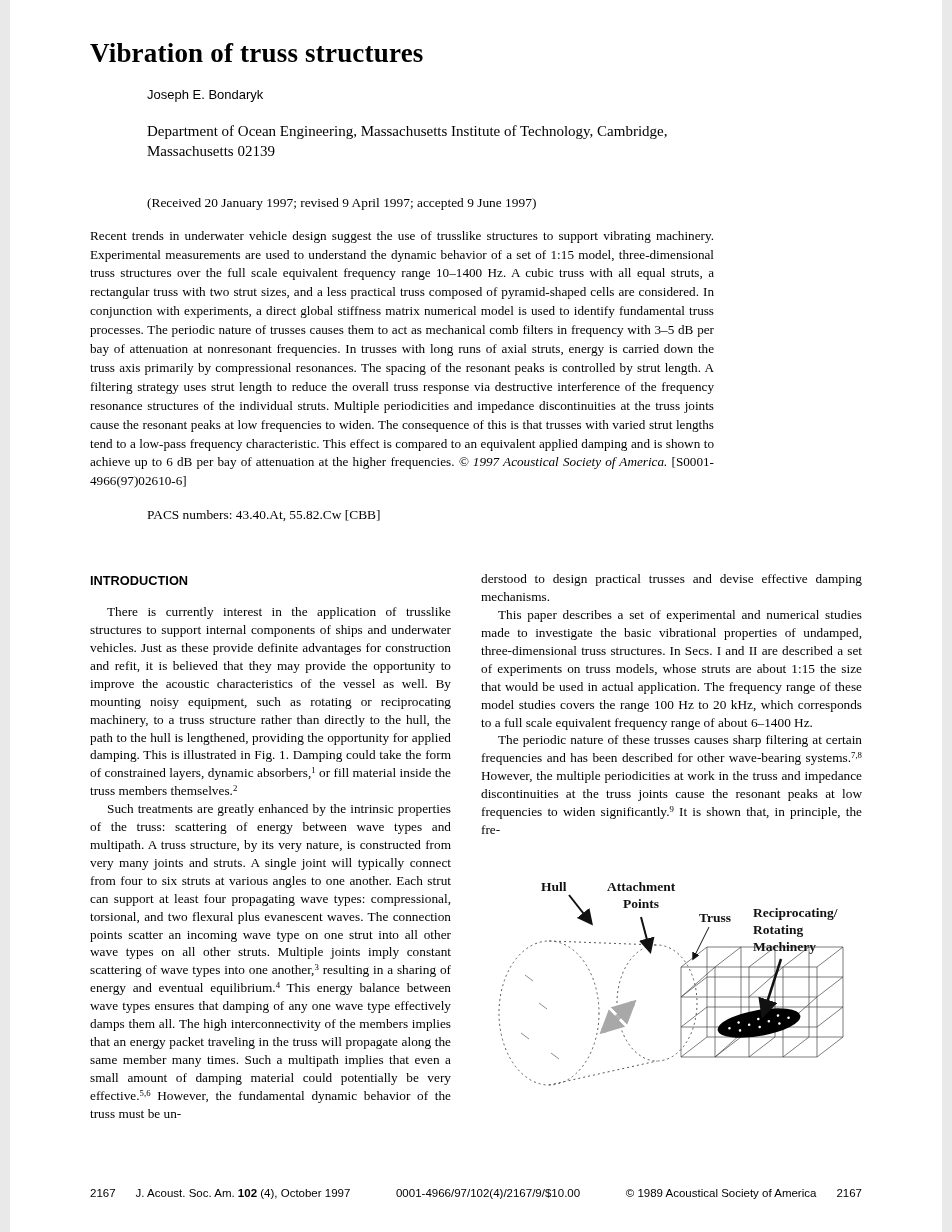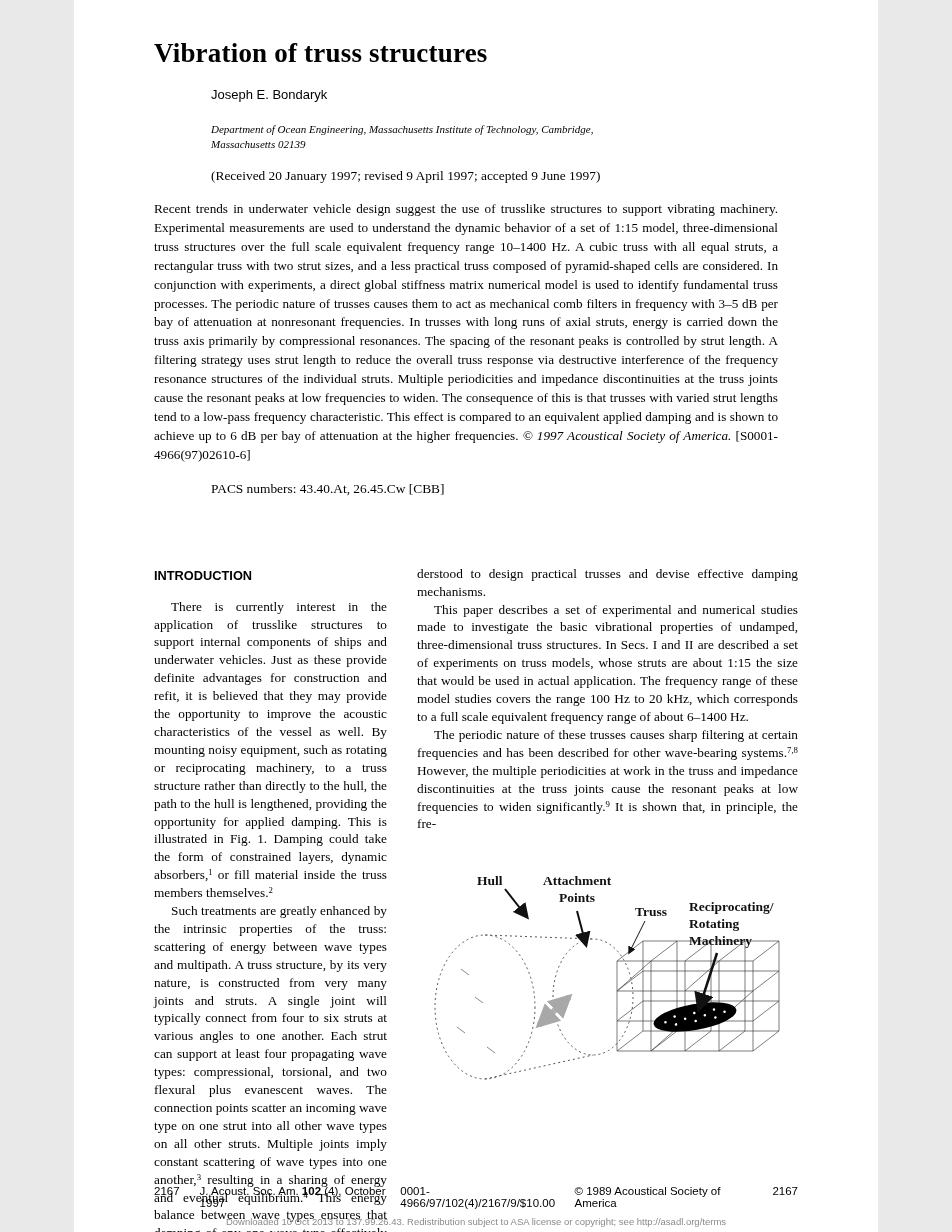--- a/index.html
+++ b/index.html
@@ -1,40 +1,40 @@
 <!DOCTYPE html>
 <html><head>
 <meta charset="utf-8">
 <style>
   * { margin:0; padding:0; box-sizing:border-box; }
   html,body { background:#e9e9e9; }
   .page {
-    position:relative; width:804px; height:1232px; margin:0 auto; background:#fff;
+    position:relative; width:932px; height:1232px; margin:0 auto; background:#fff;
     font-family:"Liberation Serif","DejaVu Serif",serif; color:#000;
     padding:38px 80px 12px 80px; overflow:hidden;
   }
   .title { font-size:27px; font-weight:bold; margin-bottom:18px; letter-spacing:0.2px; }
   .front { margin-left:57px; }
   .author { font-family:Liberation Sans, sans-serif; font-size:13px; margin-bottom:5px; }
-  .affiliation { font-style:italic; font-size:11px; line-height:1.32;margin-top:20px; }
-  .received { margin-left:57px; margin-top:17px; font-size:13.4px; }
+  .affiliation { font-size:15px; line-height:1.32;margin-top:20px; }
+  .received { margin-left:57px; margin-top:33px; font-size:13.4px; }
   .abstract { margin-top:16px; width:624px; font-size:13.2px; line-height:18.9px; text-align:justify; }
   .pacs { margin-left:57px; margin-top:16px; font-size:13.4px; }
-  .columns { display:flex; gap:30px; margin-top:68px; }
+  .columns { display:flex; gap:30px; margin-top:47px; }
   .col { width:381px; font-size:13.3px; line-height:17.9px; text-align:justify; }
   .section-heading { font-family:"Liberation Sans","DejaVu Sans",sans-serif; font-size:12.8px; font-weight:bold; margin-bottom:13px; margin-top:2px; }
   .col p { text-indent:17px; margin:0; }
   .col p.noindent { text-indent:0; }
   sup { font-size:66%; line-height:0; position:relative; vertical-align:baseline; top:-0.45em; }
   figure { margin:32px 0 0 0; }
   .fig-svg { display:block; }
   .fig-svg text { font-family:"Liberation Serif","DejaVu Serif",serif; font-size:13.5px; font-weight:bold; fill:#111; }
   .fig-caption { font-size:11.4px; line-height:14.6px; margin-top:10px; text-align:justify; }
   .footer {
-    position:absolute; left:80px; right:80px; bottom:23px;
+    position:absolute; left:80px; right:80px; bottom:33px;
     display:flex; justify-content:space-between; align-items:baseline;
     font-family:"Liberation Sans","DejaVu Sans",sans-serif; font-size:11.5px;
   }
   .footer-group { display:flex; gap:20px; align-items:baseline; }
   .download {
     position:absolute; left:0; right:0; bottom:5px; text-align:center;
     font-family:"Liberation Sans","DejaVu Sans",sans-serif; font-size:9.5px; color:#8a8a8a;
   }
 </style>
 </head>
@@ -49,21 +49,21 @@
     <div class="affiliation">
       <span>Department of Ocean Engineering, Massachusetts Institute of Technology, Cambridge,</span><br>
       <span>Massachusetts 02139</span>
     </div>
   </div>
 
   <div class="received">(Received 20 January 1997; revised 9 April 1997; accepted 9 June 1997)</div>
 
   <p class="abstract">Recent trends in underwater vehicle design suggest the use of trusslike structures to support vibrating machinery. Experimental measurements are used to understand the dynamic behavior of a set of 1:15 model, three-dimensional truss structures over the full scale equivalent frequency range 10–1400 Hz. A cubic truss with all equal struts, a rectangular truss with two strut sizes, and a less practical truss composed of pyramid-shaped cells are considered. In conjunction with experiments, a direct global stiffness matrix numerical model is used to identify fundamental truss processes. The periodic nature of trusses causes them to act as mechanical comb filters in frequency with 3–5 dB per bay of attenuation at nonresonant frequencies. In trusses with long runs of axial struts, energy is carried down the truss axis primarily by compressional resonances. The spacing of the resonant peaks is controlled by strut length. A filtering strategy uses strut length to reduce the overall truss response via destructive interference of the frequency resonance structures of the individual struts. Multiple periodicities and impedance discontinuities at the truss joints cause the resonant peaks at low frequencies to widen. The consequence of this is that trusses with varied strut lengths tend to a low-pass frequency characteristic. This effect is compared to an equivalent applied damping and is shown to achieve up to 6 dB per bay of attenuation at the higher frequencies. <i>© 1997 Acoustical Society of America.</i> [S0001-4966(97)02610-6]</p>
 
-  <div class="pacs">PACS numbers: 43.40.At, 26.45.Cw [CBB]</div>
+  <div class="pacs">PACS numbers: 43.40.At, 55.82.Cw [CBB]</div>
 
   <div class="columns">
 
     <div class="col">
       <h2 class="section-heading">INTRODUCTION</h2>
       <p class="indent">There is currently interest in the application of trusslike structures to support internal components of ships and underwater vehicles. Just as these provide definite advantages for construction and refit, it is believed that they may provide the opportunity to improve the acoustic characteristics of the vessel as well. By mounting noisy equipment, such as rotating or reciprocating machinery, to a truss structure rather than directly to the hull, the path to the hull is lengthened, providing the opportunity for applied damping. This is illustrated in Fig. 1. Damping could take the form of constrained layers, dynamic absorbers,<sup>1</sup> or fill material inside the truss members themselves.<sup>2</sup></p>
       <p class="indent">Such treatments are greatly enhanced by the intrinsic properties of the truss: scattering of energy between wave types and multipath. A truss structure, by its very nature, is constructed from very many joints and struts. A single joint will typically connect from four to six struts at various angles to one another. Each strut can support at least four propagating wave types: compressional, torsional, and two flexural plus evanescent waves. The connection points scatter an incoming wave type on one strut into all other wave types on all other struts. Multiple joints imply constant scattering of wave types into one another,<sup>3</sup> resulting in a sharing of energy and eventual equilibrium.<sup>4</sup> This energy balance between wave types ensures that damping of any one wave type effectively damps them all. The high interconnectivity of the members implies that an energy packet traveling in the truss will propagate along the same member many times. Such a multipath implies that even a small amount of damping material could potentially be very effective.<sup>5,6</sup> However, the fundamental dynamic behavior of the truss must be un-</p>
     </div>
 
     <div class="col">
@@ -180,15 +180,14 @@
     </div>
     <div class="footer-group">
       <span>0001-4966/97/102(4)/2167/9/$10.00</span>
     </div>
     <div class="footer-group">
       <span>© 1989 Acoustical Society of America</span>
       <span>2167</span>
     </div>
   </div>
 
-  <div class="download">Downloaded 10 Oct 2013 to 137.99.26.43. Redistribution subject to ASA license or copyright; see http://asadl.org/terms</div>
 
 </div>
 
 </body></html>

